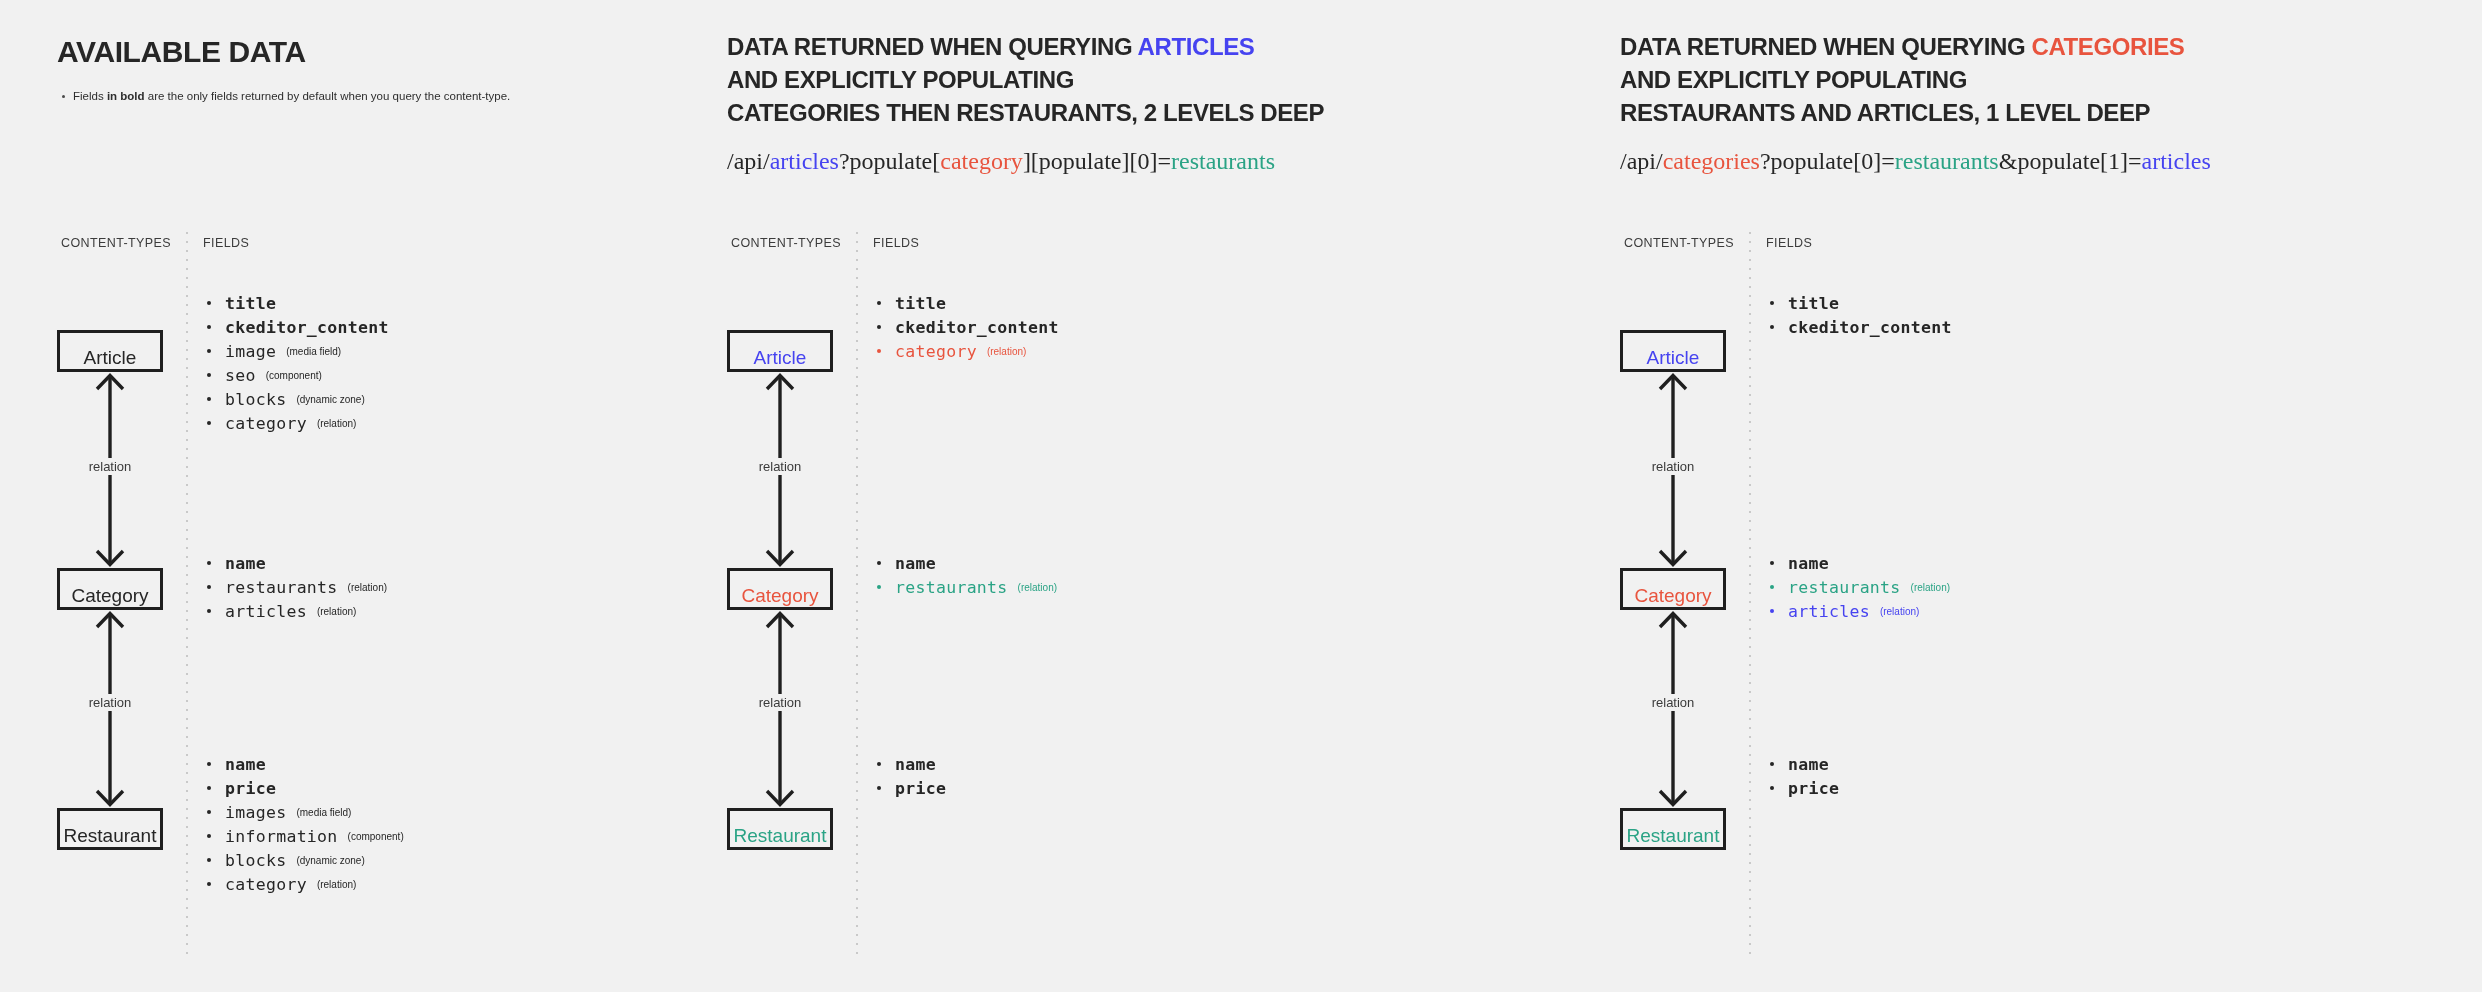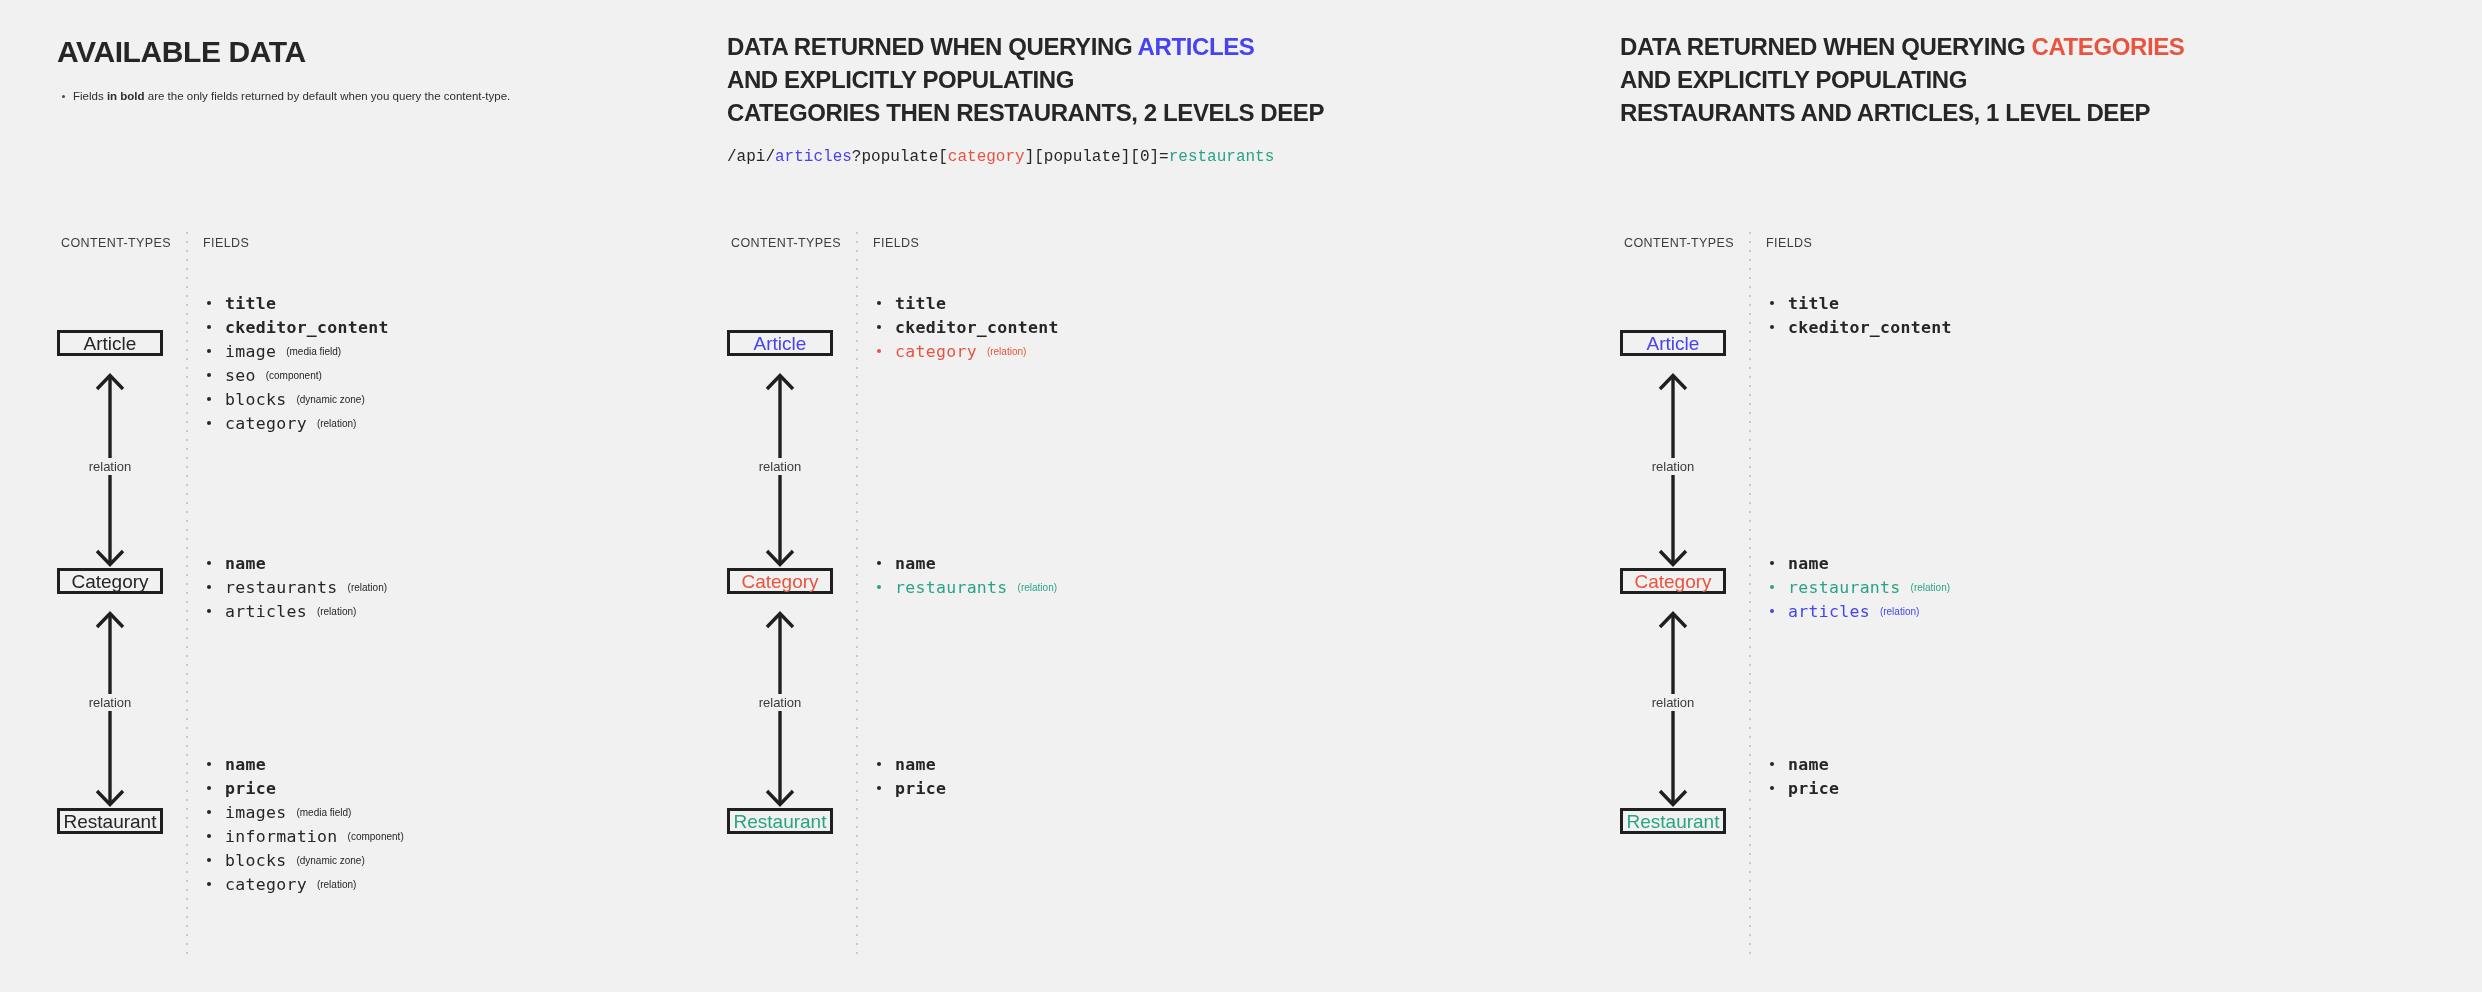--- a/index.html
+++ b/index.html
@@ -15,32 +15,32 @@
 
   .title{position:absolute;left:0;top:30px}
   .title-line{font-weight:700;font-size:24px;line-height:33px;letter-spacing:-0.4px;white-space:nowrap}
   #panel0 .title{top:34px}
   #panel0 .title-line{font-size:30px;line-height:36px}
 
   .notes{position:absolute;left:5px;top:89px;width:600px}
   .note{display:flex;font-size:11.5px;line-height:15.5px;color:#2e2e2e}
   .note-dot{width:3px;height:3px;border-radius:50%;background:#4a4a4a;margin:6px 8px 0 0;flex:none}
 
-  .url{position:absolute;left:0;top:148px;font-family:Liberation Mono, monospace;font-size:16px;white-space:nowrap}
+  .url{position:absolute;left:0;top:148px;font-family:Liberation Serif, serif;font-size:24px;white-space:nowrap}
 
   .col-label{position:absolute;top:236px;font-size:12.5px;letter-spacing:0.4px;color:#3c3c3c;white-space:nowrap}
   .ct-label{left:4px}
   .f-label{left:146px}
 
   .dotted{position:absolute;left:129px;top:232px;height:726px;width:2px;
     background-image:repeating-linear-gradient(to bottom,#c9c9c9 0 2px,transparent 2px 9px)}
 
   .diagram{position:absolute;left:0;top:0;width:100%;height:100%}
-  .ct-box{position:absolute;left:0;width:106px;height:26px;border:3px solid #1f1f1f;
-    box-sizing:border-box;display:flex;align-items:flex-start;justify-content:center;background:transparent}
+  .ct-box{position:absolute;left:0;width:106px;height:42px;border:3px solid #1f1f1f;
+    box-sizing:border-box;display:flex;align-items:flex-end;justify-content:center;background:transparent}
   .ct-name{font-size:19px;white-space:nowrap}
 
   .fgroup{position:absolute;left:146px}
   .frow{display:flex;align-items:center;height:24px;white-space:nowrap}
   .fdot{width:4px;height:4px;border-radius:50%;margin:0 14px 0 4px;flex:none}
   .fname{font-family:"DejaVu Sans Mono",monospace;font-size:16.5px;letter-spacing:0.3px}
   .fname.b{font-weight:700}
   .ftype{font-size:10px;margin-left:10px}
 
   .conn{position:absolute;left:35px;width:36px}
@@ -243,20 +243,21 @@
       </div>
     </div>
 </div>
 
 <div class="panel" id="panel2">
   <div class="title">
       <div class="title-line"><span style="color: rgb(38, 38, 38);">DATA RETURNED WHEN QUERYING </span><span style="color: rgb(232, 84, 62);">CATEGORIES</span></div>
       <div class="title-line"><span style="color: rgb(38, 38, 38);">AND EXPLICITLY POPULATING</span></div>
       <div class="title-line"><span style="color: rgb(38, 38, 38);">RESTAURANTS AND ARTICLES, 1 LEVEL DEEP</span></div>
     </div>
+  <div class="url"><span style="color: rgb(38, 38, 38);">/api/</span><span style="color: rgb(232, 84, 62);">categories</span><span style="color: rgb(38, 38, 38);">?populate[0]=</span><span style="color: rgb(42, 163, 133);">restaurants</span><span style="color: rgb(38, 38, 38);">&amp;populate[1]=</span><span style="color: rgb(70, 67, 240);">articles</span></div>
   <span class="col-label ct-label">CONTENT-TYPES</span>
   <span class="col-label f-label">FIELDS</span>
   <div class="dotted"></div>
   <div class="diagram">
       <div class="ct-box" style="top: 330px;">
         <span class="ct-name" style="color: rgb(70, 67, 240);">Article</span>
       </div>
       <div class="fgroup" style="top: 291px;">
         <div class="frow">
           <span class="fdot" style="background: rgb(38, 38, 38);"></span>

